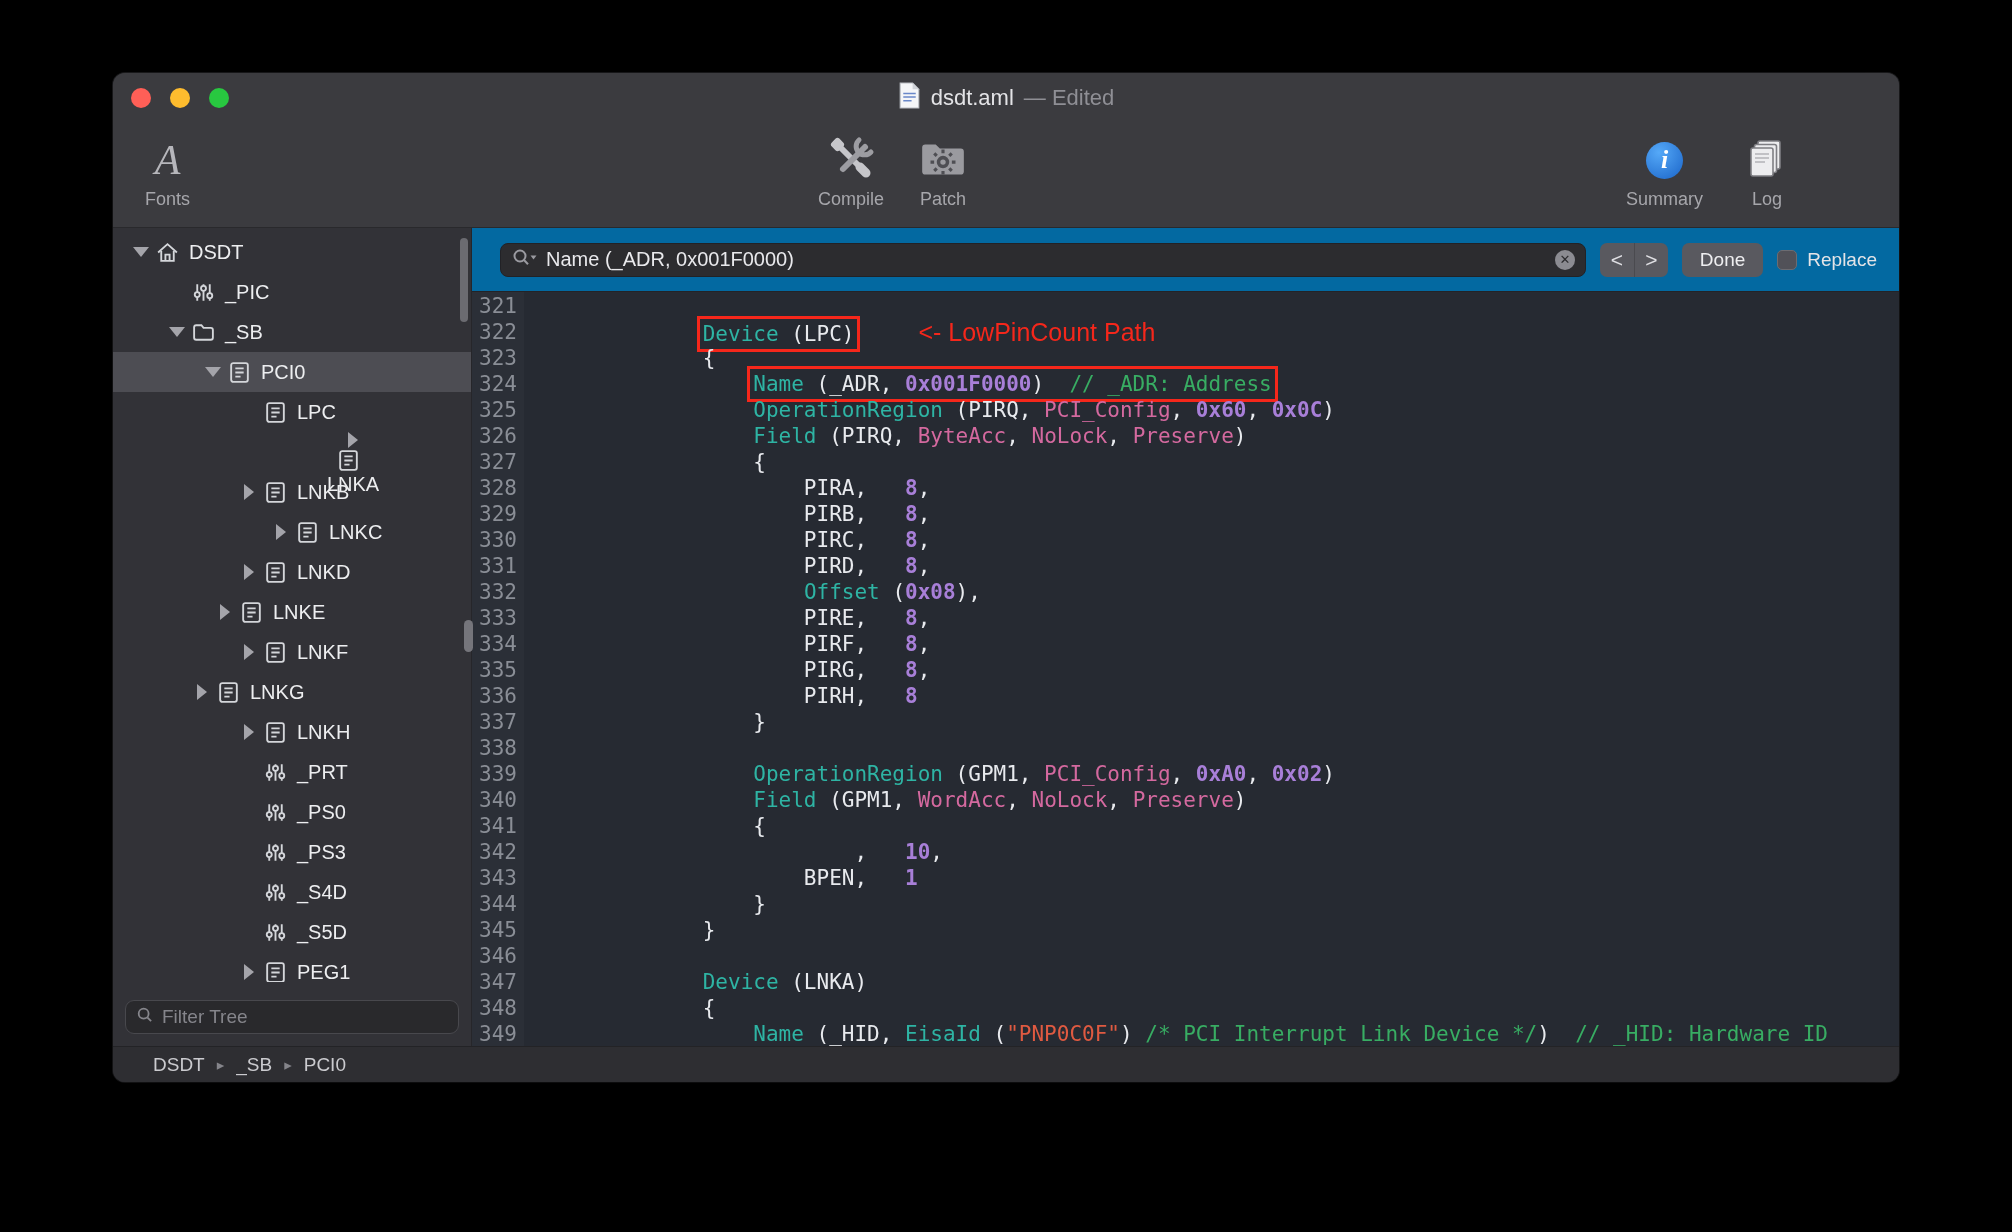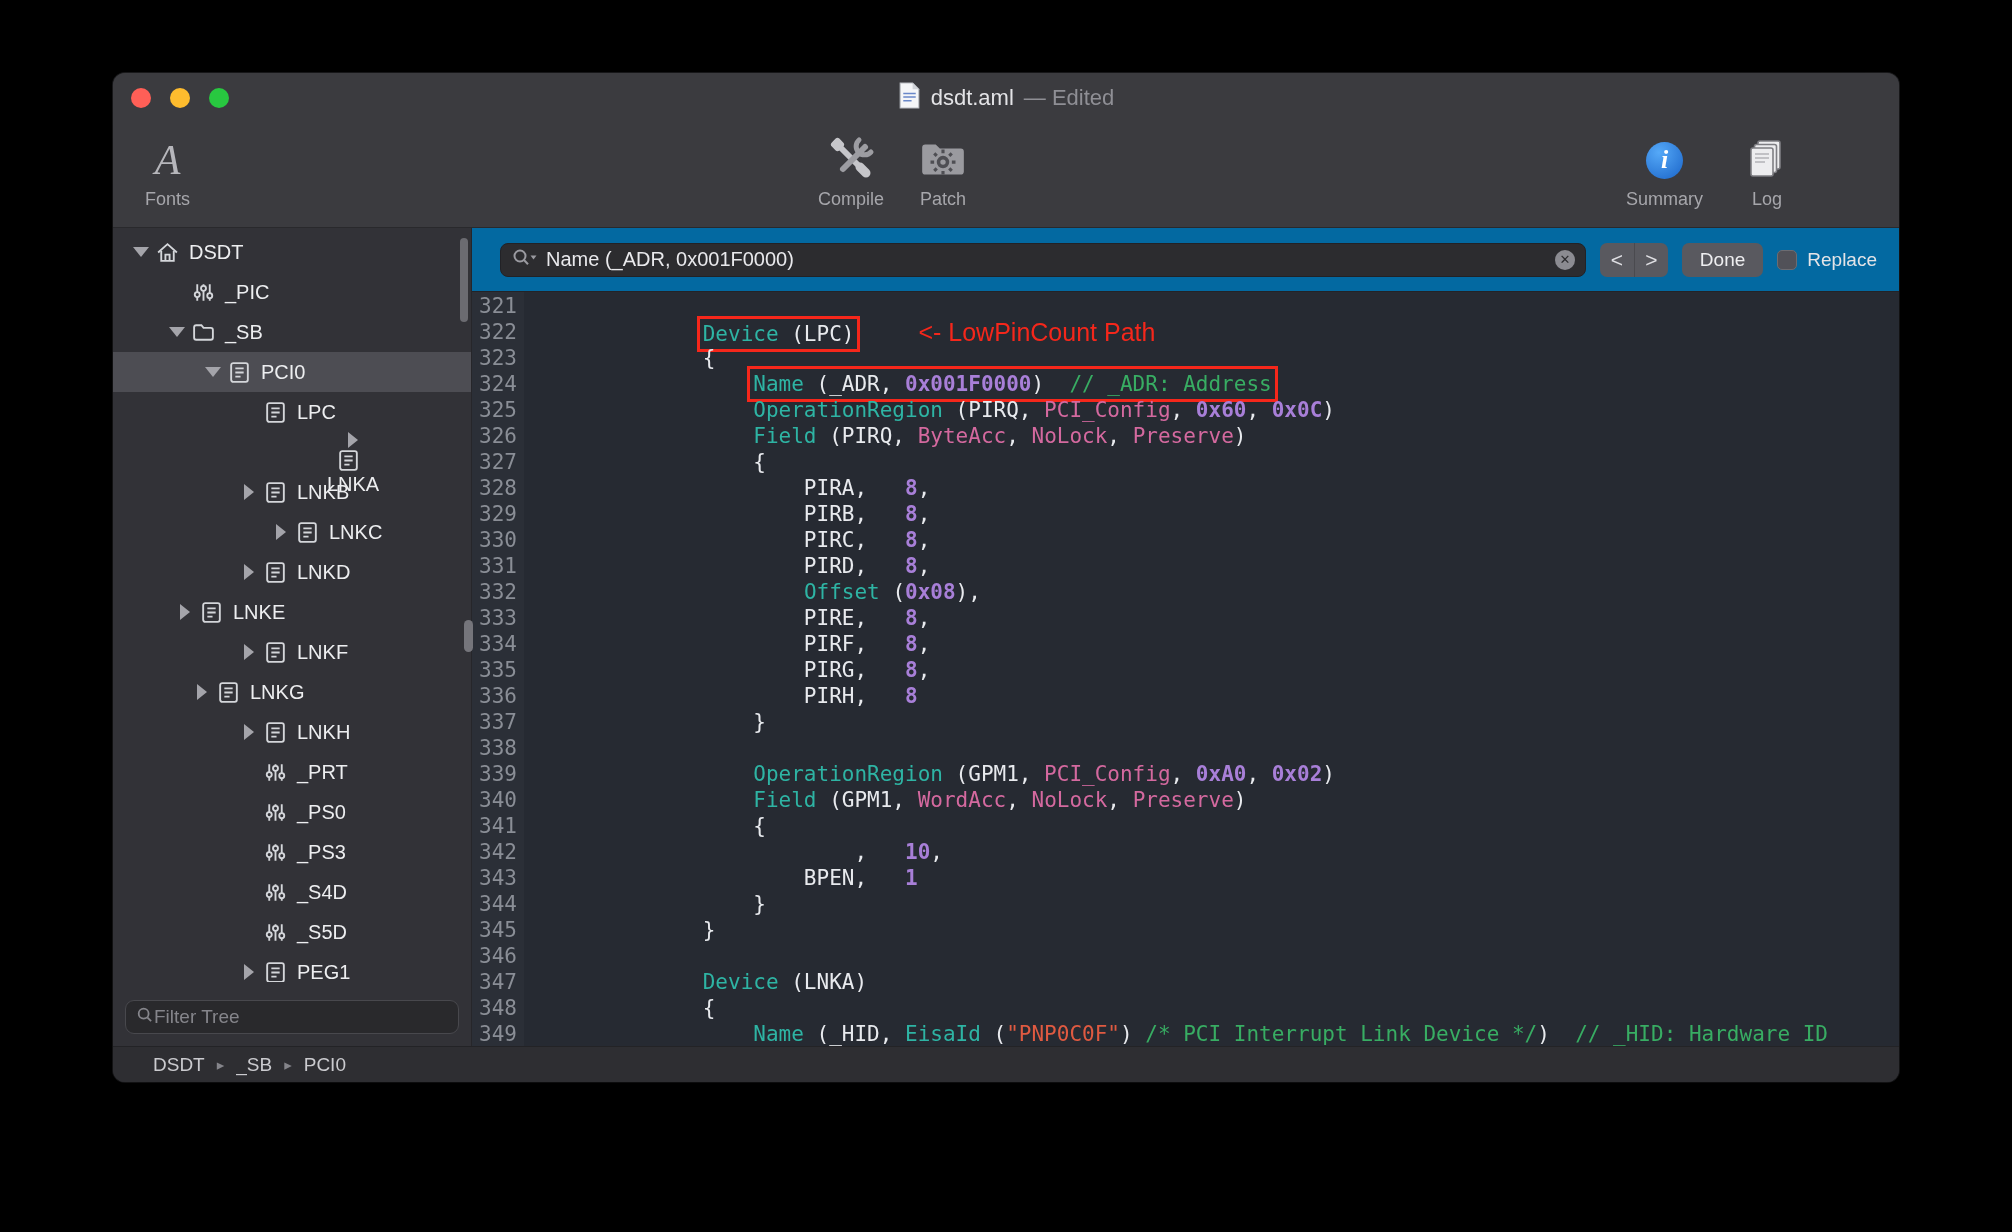--- a/index.html
+++ b/index.html
@@ -46,21 +46,21 @@
   .tree { flex: 1; padding-top: 4px; overflow: hidden; }
   .tree-row { height: 40px; display: flex; align-items: center; color: #edeef0; font-size: 20px; cursor: default; }
   .tree-row.selected { background: #4d4d53; }
   .disc { width: 28px; flex: none; display: flex; justify-content: center; align-items: center; }
   .disc.down::after  { content: ""; width: 0; height: 0; border-left: 8px solid transparent; border-right: 8px solid transparent; border-top: 10px solid #a4a4aa; }
   .disc.right::after { content: ""; width: 0; height: 0; border-top: 8px solid transparent; border-bottom: 8px solid transparent; border-left: 10px solid #a4a4aa; }
   .tree-icon { width: 25px; height: 25px; margin-right: 9px; flex: none; }
   .tree-icon svg { width: 100%; height: 100%; display: block; }
   .sb-scroll { position: absolute; right: 3px; top: 10px; width: 8px; height: 84px; border-radius: 4px; background: #6b6b71; }
   .filter { margin: 18px 12px 12px; height: 34px; flex: none; background: #29292c; border: 1px solid #48484d;
-            border-radius: 9px; display: flex; align-items: center; padding: 0 10px; gap: 0; }
+            border-radius: 9px; display: flex; align-items: center; padding: 0 10px; gap: 8px; }
   .filter input { background: transparent; border: none; outline: none; color: #d8d8db; font-size: 19px; width: 100%; font-family: inherit; }
   .filter input::placeholder { color: #85858b; }
   .split-handle { position: absolute; left: 351px; top: 392px; width: 9px; height: 32px; border-radius: 5px; background: #75757b; z-index: 5; }
 
   
   .editor { flex: 1; min-width: 0; display: flex; flex-direction: column; background: #262a32; }
   .findbar { height: 64px; flex: none; background: #0369a1; border-bottom: 1px solid #232327;
              display: flex; align-items: center; padding: 0 22px 0 28px; gap: 14px; }
   .search-field { flex: 1; min-width: 0; height: 34px; background: #2c2c2f; border: 1px solid #222226;
                   border-radius: 8px; display: flex; align-items: center; padding: 0 10px; gap: 8px; }
@@ -291,21 +291,21 @@
             <div class="tree-row" style="padding-left: 122px;">
               <span class="disc right"></span>
               <span class="tree-icon">
                 <svg viewBox="0 0 24 24" fill="none" stroke="#d4d6da" stroke-width="1.8">
                   <rect x="4" y="3" width="16" height="18" rx="2"></rect>
                   <path d="M8 8h8M8 12h8M8 16h5"></path>
                 </svg>
               </span>
               <span>LNKD</span>
             </div>
-            <div class="tree-row" style="padding-left: 58px;">
+            <div class="tree-row" style="padding-left: 98px;">
               <span class="disc right"></span>
               <span class="tree-icon">
                 <svg viewBox="0 0 24 24" fill="none" stroke="#d4d6da" stroke-width="1.8">
                   <rect x="4" y="3" width="16" height="18" rx="2"></rect>
                   <path d="M8 8h8M8 12h8M8 16h5"></path>
                 </svg>
               </span>
               <span>LNKE</span>
             </div>
             <div class="tree-row" style="padding-left: 122px;">

